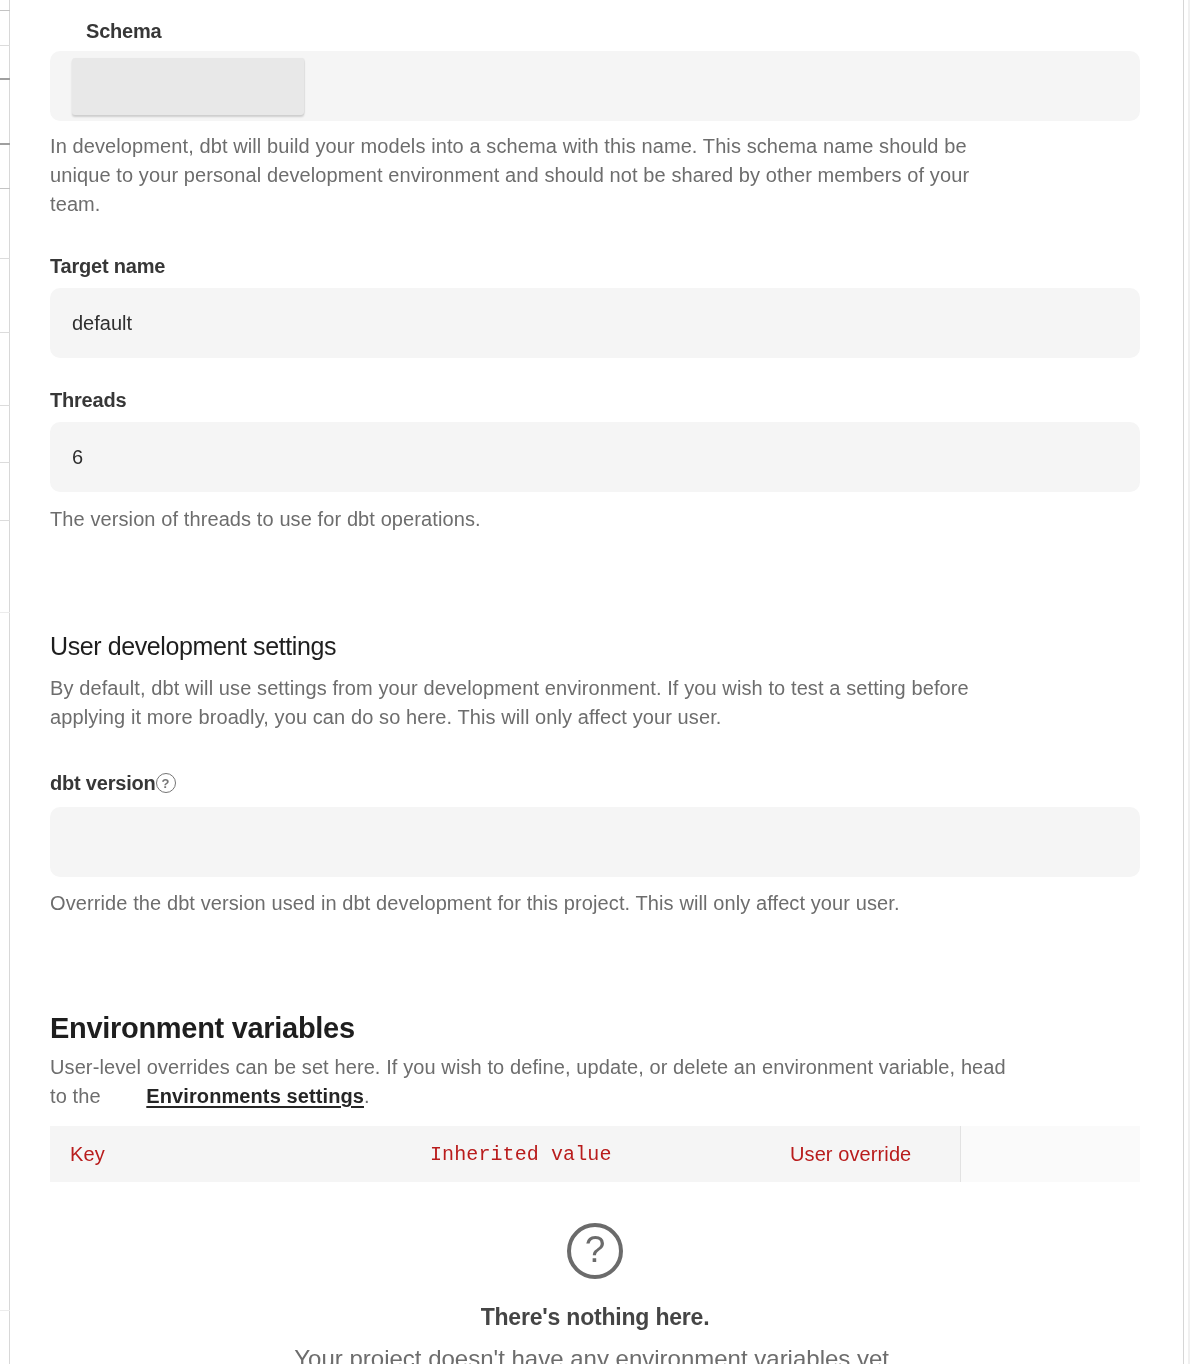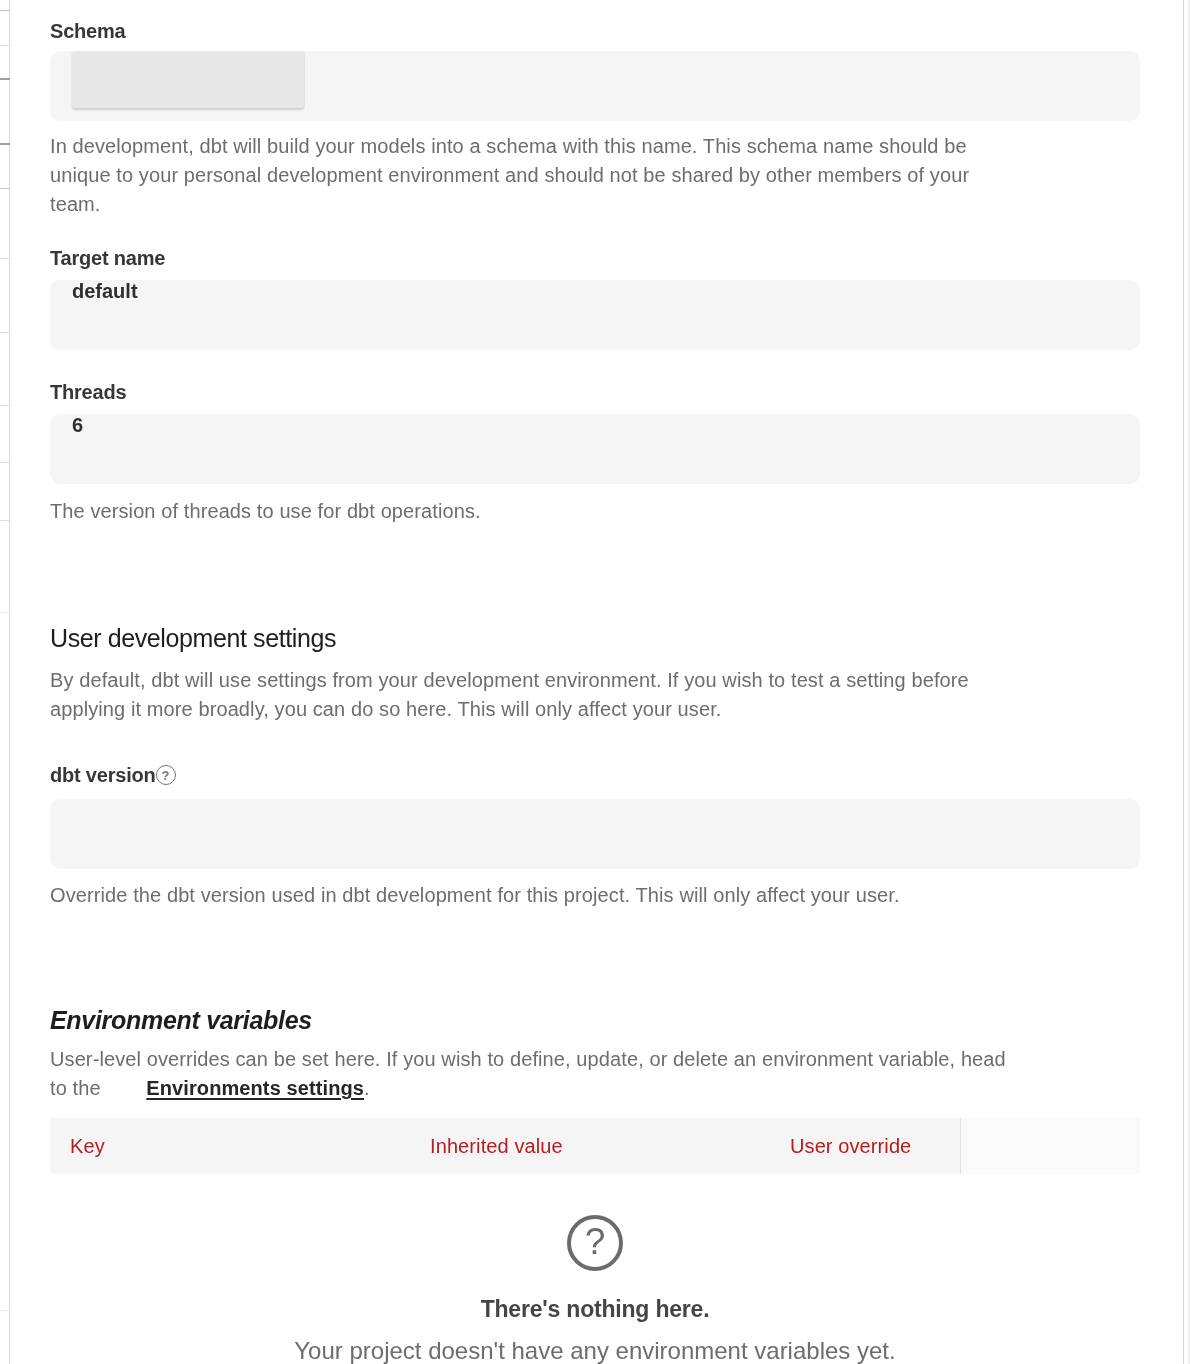--- a/index.html
+++ b/index.html
@@ -29,37 +29,37 @@
 
   
   .content { position: absolute; left: 50px; top: 0; width: 1090px; }
 
   .field-label {
     font-size: 20px; line-height: 28px; font-weight: 700; color: #373737;
     letter-spacing: -0.2px;
   }
   .input {
     width: 1090px; height: 70px; background: #f5f5f5; border-radius: 10px;
-    display: flex; padding: 0 22px;
-    font-size: 20px; color: #2f2f2f; font-weight: bold;
+    display: flex; align-items: center; padding: 0 22px;
+    font-size: 20px; color: #2f2f2f;
   }
   .redacted {
     width: 232px; height: 57px; background: #e8e8e8; border-radius: 3px;
     margin-left: 0;
     box-shadow: 0 2px 2px rgba(0,0,0,0.16), 1px 0 1px rgba(0,0,0,0.05);
   }
   .help-text {
     font-size: 20px; line-height: 29px; color: #6d6d6d;
     white-space: pre-line; letter-spacing: 0.1px;
   }
 
-  .mt-schema-label { margin-top: 17px; }
+  .mt-schema-label { margin-top: 17px; margin-left: 36px; }
   .mt-schema-input { margin-top: 6px; }
   .mt-schema-help  { margin-top: 11px; }
-  .mt-target-label { margin-top: 25px; }
+  .mt-target-label { margin-top: 33px; }
   .mt-input-gap    { margin-top: 8px; }
   .mt-threads-label{ margin-top: 28px; }
   .mt-threads-help { margin-top: 13px; }
 
   .h1 {
     margin-top: 93px;
     font-size: 25px; line-height: 38px; font-weight: 400; color: #1e1e1e;
     letter-spacing: -0.4px;
   }
   .section-desc { margin-top: 9px; }
@@ -68,36 +68,35 @@
   .help-circle {
     width: 20px; height: 20px; border: 1.5px solid #757575; border-radius: 50%;
     display: flex; align-items: center; justify-content: center;
     font-size: 13px; font-weight: 700; color: #757575; cursor: pointer;
   }
   .mt-dbt-input { margin-top: 10px; }
   .mt-dbt-help  { margin-top: 12px; }
 
   .h2 {
     margin-top: 94px;
-    font-size: 25px; line-height: 32px; font-weight: 700; color: #1e1e1e;
+    font-size: 29px; line-height: 32px; font-weight: 700; color: #1e1e1e;
     letter-spacing: -0.3px;
-    font-style: italic;
   }
   .env-link { color: #262626; font-weight: 700; text-decoration: underline; text-underline-offset: 3px; cursor: pointer; margin-left: 40px; }
 
   
   .table-header {
     margin-top: 15px; width: 1090px; height: 56px; display: flex;
   }
   .th {
     background: #f5f5f5; display: flex; align-items: center; padding-left: 20px;
     font-size: 20px; color: #b91c1c; letter-spacing: 0.1px;
   }
   .th.key   { width: 360px; }
-  .th.inh   { width: 360px; }
+  .th.inh   { width: 360px; font-family: Liberation Mono, monospace; }
   .th.ovr   { width: 190px; }
   .th.action{ width: 180px; background: #fafafa; border-left: 1px solid #e2e2e2; }
 
   
   .empty-state { width: 1090px; display: flex; flex-direction: column; align-items: center; }
   .empty-icon {
     margin-top: 41px; width: 56px; height: 56px; border: 4px solid #6b6b6b; border-radius: 50%;
     display: flex; align-items: center; justify-content: center;
     font-size: 37px; font-weight: 500; color: #6b6b6b; padding-bottom: 3px;
   }

